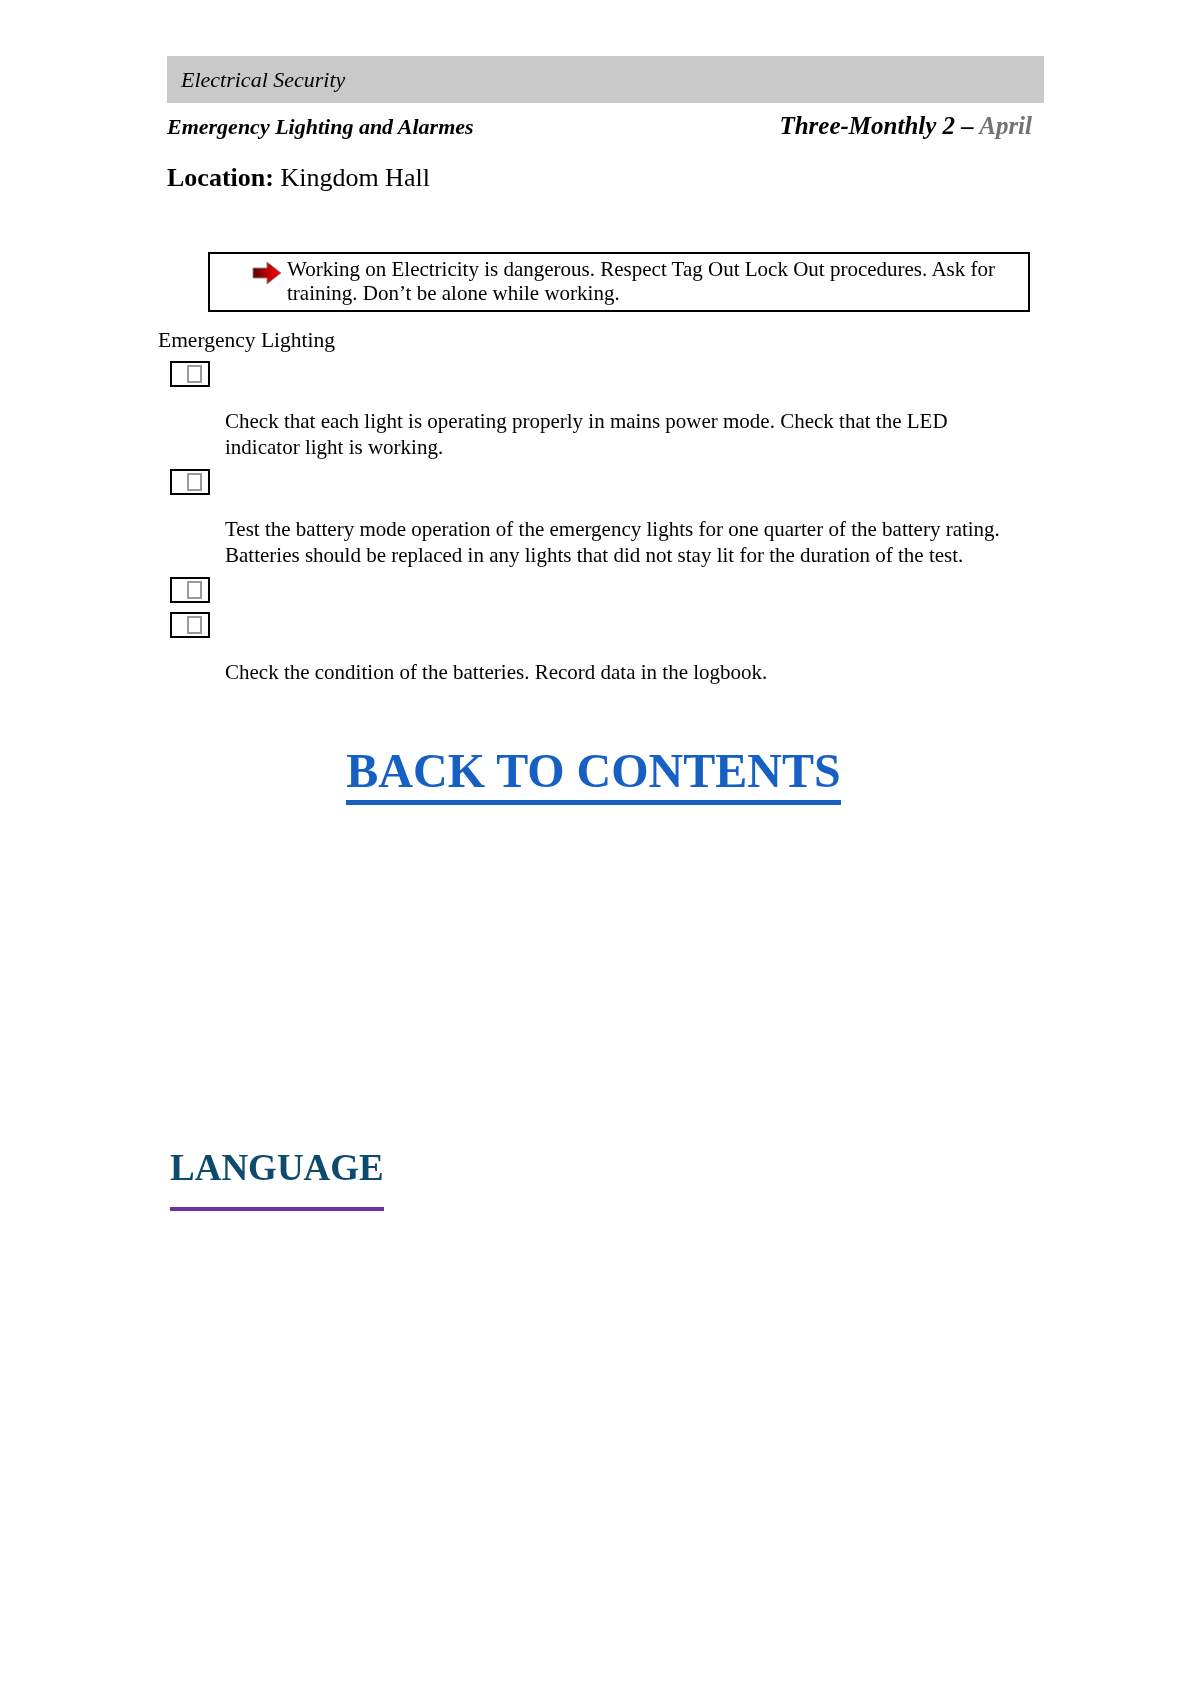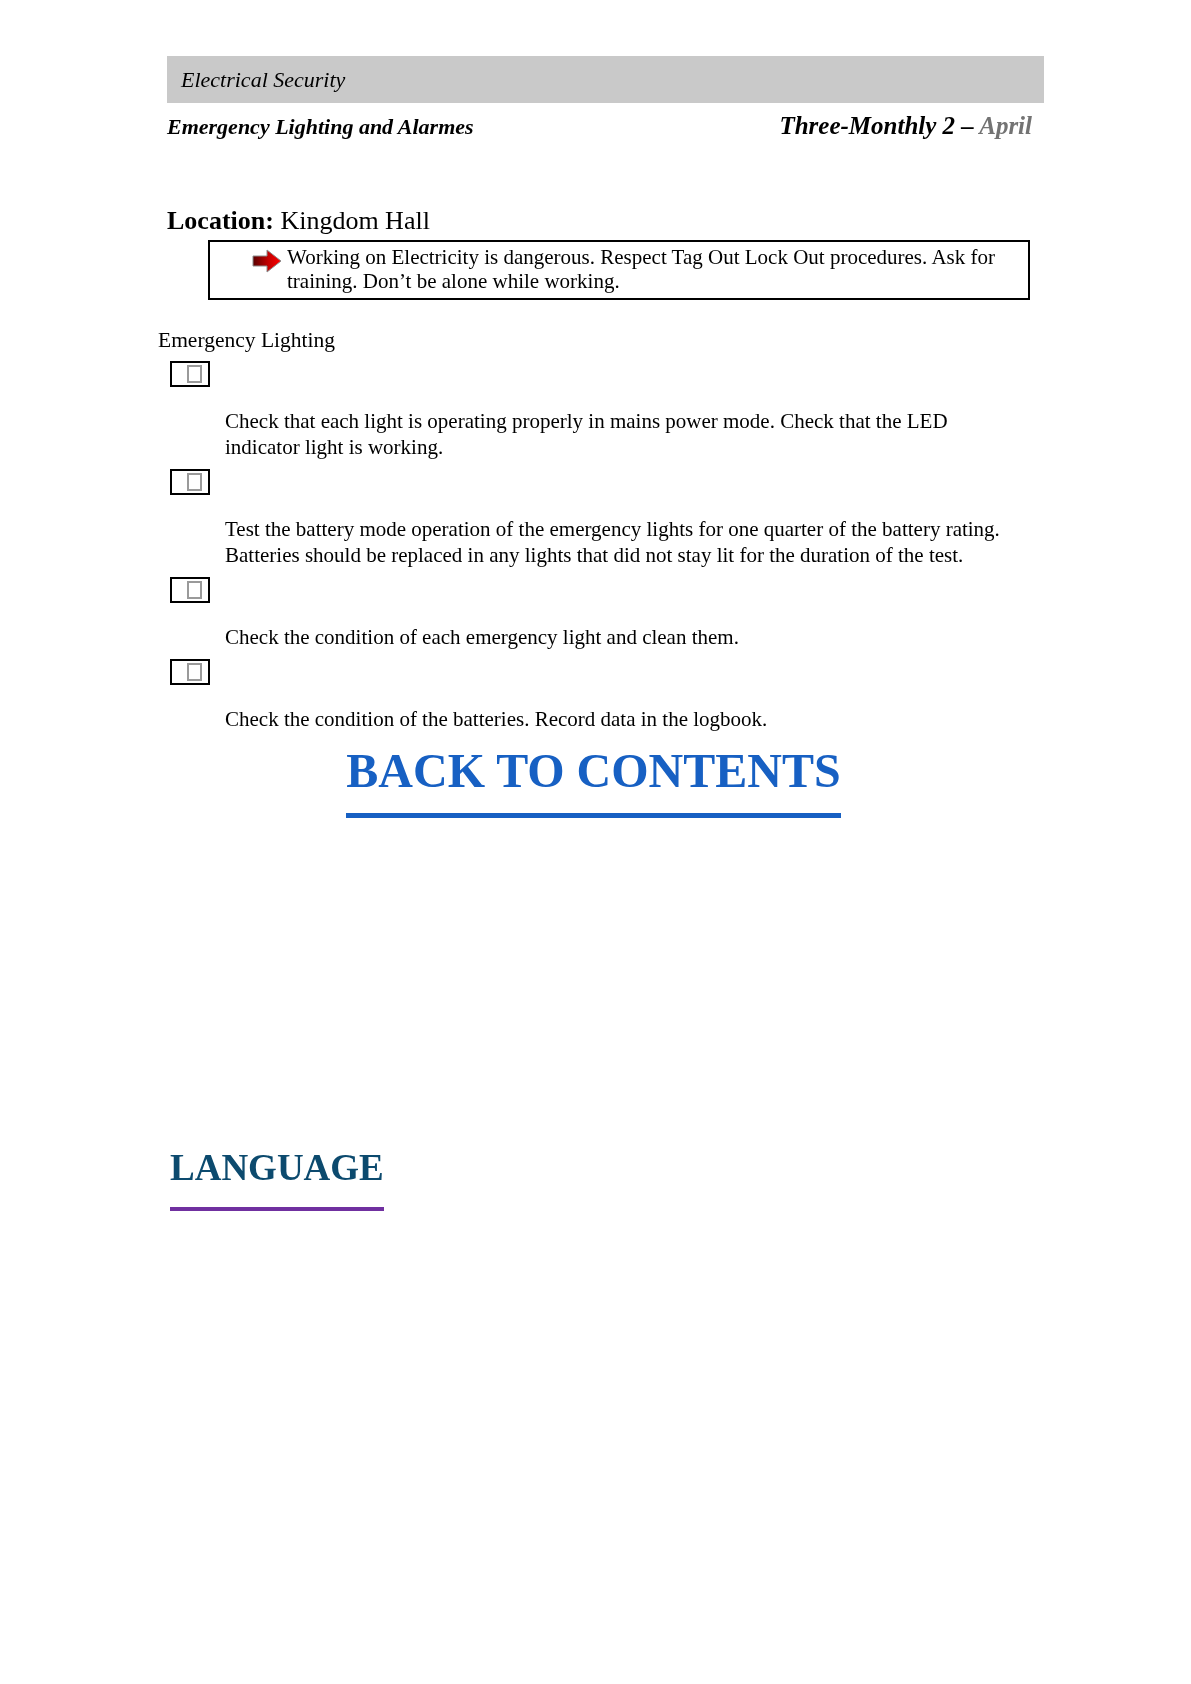--- a/index.html
+++ b/index.html
@@ -26,26 +26,26 @@
   }
   .subheader-left{
     font-style:italic;font-weight:bold;font-size:22px;padding-left:12px;
   }
   .subheader-right{
     font-style:italic;font-weight:bold;font-size:25px;
   }
   .subheader-right .highlight{color:#737373;}
   
   .location-line{
-    position:absolute;left:167px;top:163px;font-size:26px;margin-top:43px;
+    position:absolute;left:167px;top:163px;font-size:26px;
   }
   .location-line .loc-label{font-weight:bold;}
   
   .warning-box{
-    position:absolute;left:208px;top:240px;width:822px;box-sizing:border-box;
+    position:absolute;left:208px;top:252px;width:822px;box-sizing:border-box;
     border:2px solid #000;
     padding:3px 16px 5px 77px;
     font-size:21px;line-height:24px;
     min-height:54px;
   }
   .warning-arrow{
     position:absolute;left:42px;top:7px;width:30px;height:25px;
   }
   
   .section-title{
@@ -74,21 +74,21 @@
   }
   
   .btc-wrap{
     position:absolute;left:155px;top:746px;width:877px;text-align:center;
   }
   .btc-link{
     display:inline-block;
     font-weight:bold;font-size:48px;line-height:1.05;
     color:#1760c3;text-decoration:none;
     border-bottom:5px solid #1760c3;
-    padding-bottom:17px;
+    padding-bottom:4px;
     cursor:pointer;
   }
   
   .lang-wrap{
     position:absolute;left:170px;top:1148px;
   }
   .lang-link{
     display:inline-block;
     font-weight:bold;font-size:37px;line-height:1.1;
     color:#0c4a6e;text-decoration:none;
@@ -146,21 +146,20 @@
       <span class="checkbox">
           <span class="inner"></span>
         </span>
       <span class="check-text">Test the battery mode operation of the emergency lights for one quarter of the battery rating.  Batteries should be replaced in any lights that did not stay lit for the duration of the test.</span>
     </div>
 
     <div class="check-item">
       <span class="checkbox">
           <span class="inner"></span>
         </span>
-      <span class="check-text">Check the condition of each emergency light and clean them.</span>
     </div>
 
     <div class="check-item">
       <span class="checkbox">
           <span class="inner"></span>
         </span>
       <span class="check-text">Check the condition of the batteries. Record data in the logbook.</span>
     </div>
 
   </div>

